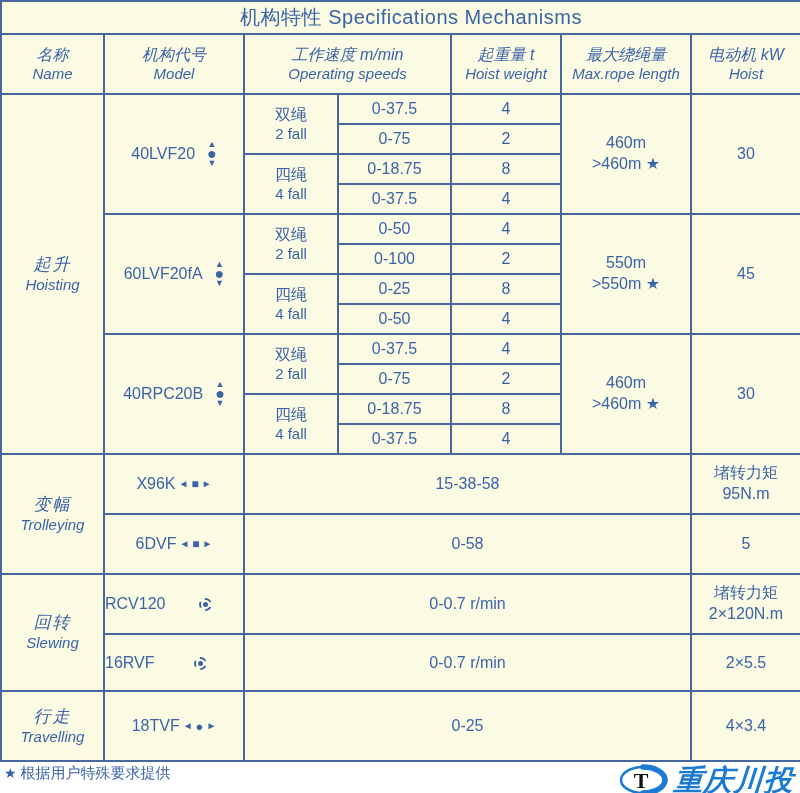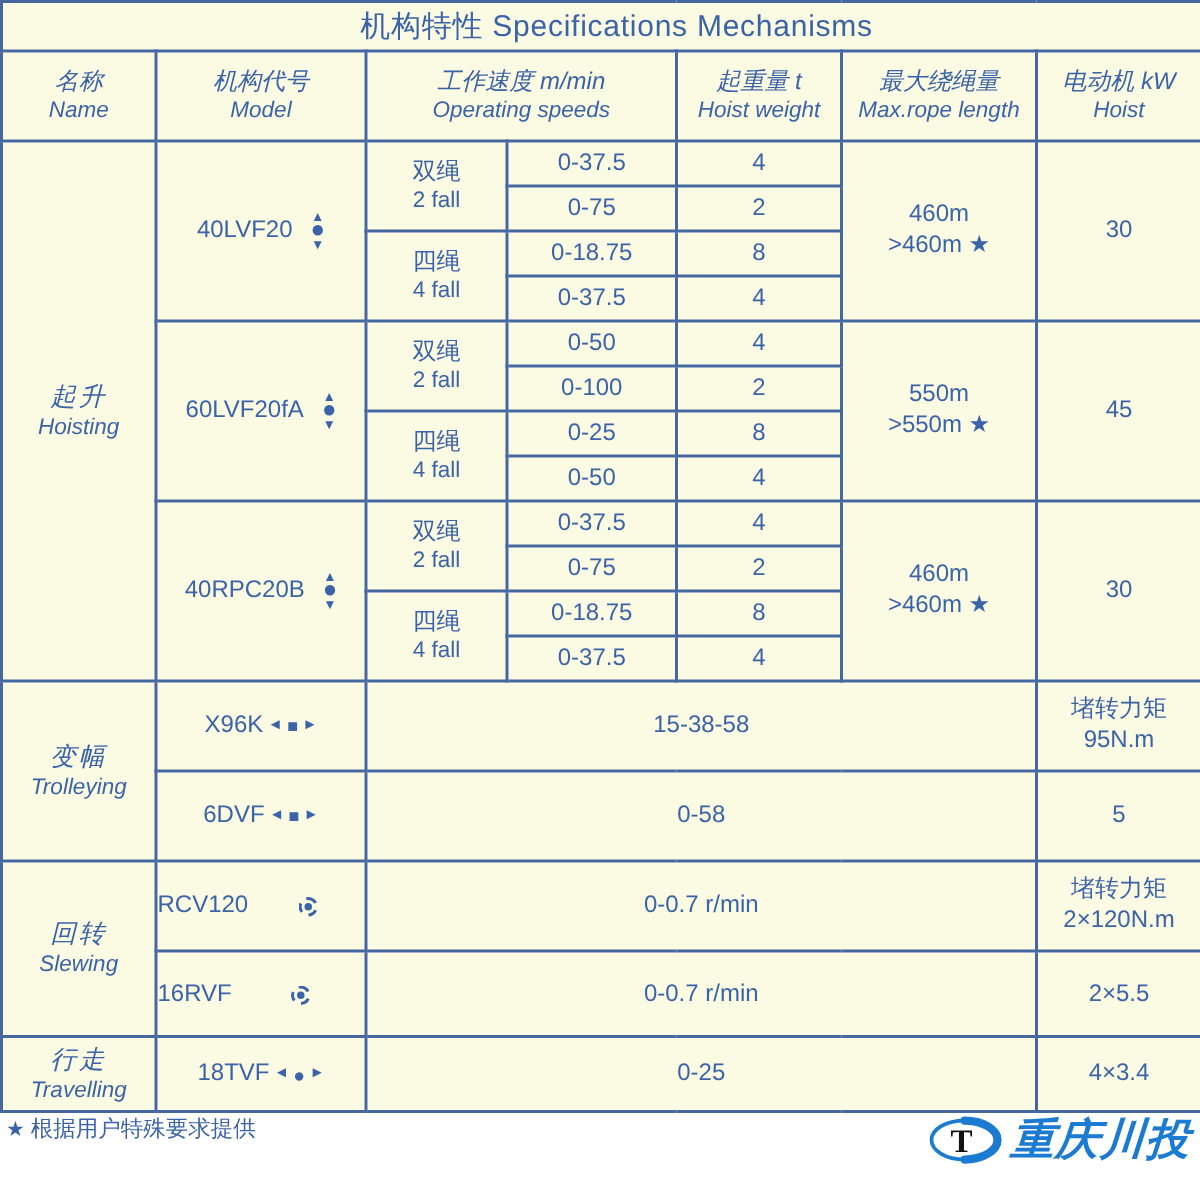--- a/index.html
+++ b/index.html
@@ -29,21 +29,21 @@
   tr.r-title td {
     height: 33px;
     font-size: 20px;
     letter-spacing: 0.5px;
     padding-left: 20px;
   }
   tr.r-hdr td { height: 60px; }
   tr.r30 { height: 30px; }
   tr.r60 { height: 60px; }
   tr.r57 { height: 57px; }
-  tr.r58 { height: 50px; }
+  tr.r58 { height: 70px; }
   .zh { font-size: 16px; line-height: 1.25; }
   .en { font-size: 15px; line-height: 1.2; }
   .name-zh { font-size: 17px; line-height: 1.3; letter-spacing: 2px; }
   .name-en { font-size: 15px; line-height: 1.25; }
   .model-cell-inner {
     display: flex; flex-direction: row;
     align-items: center; justify-content: center;
     gap: 12px;
   }
   .model-cell-inner.tight { gap: 3px; }

